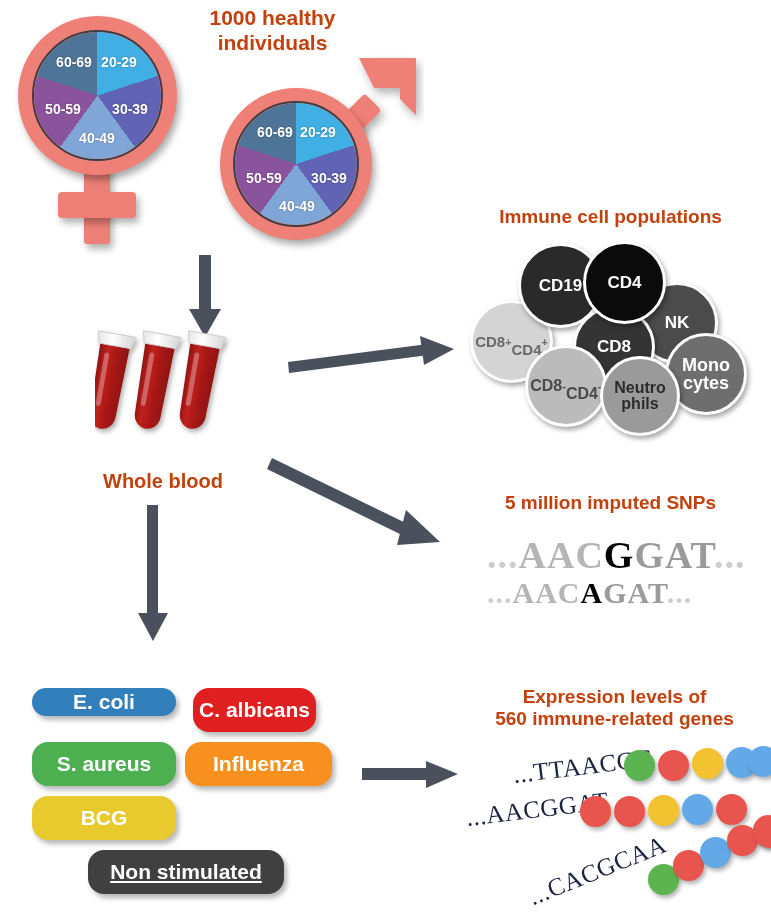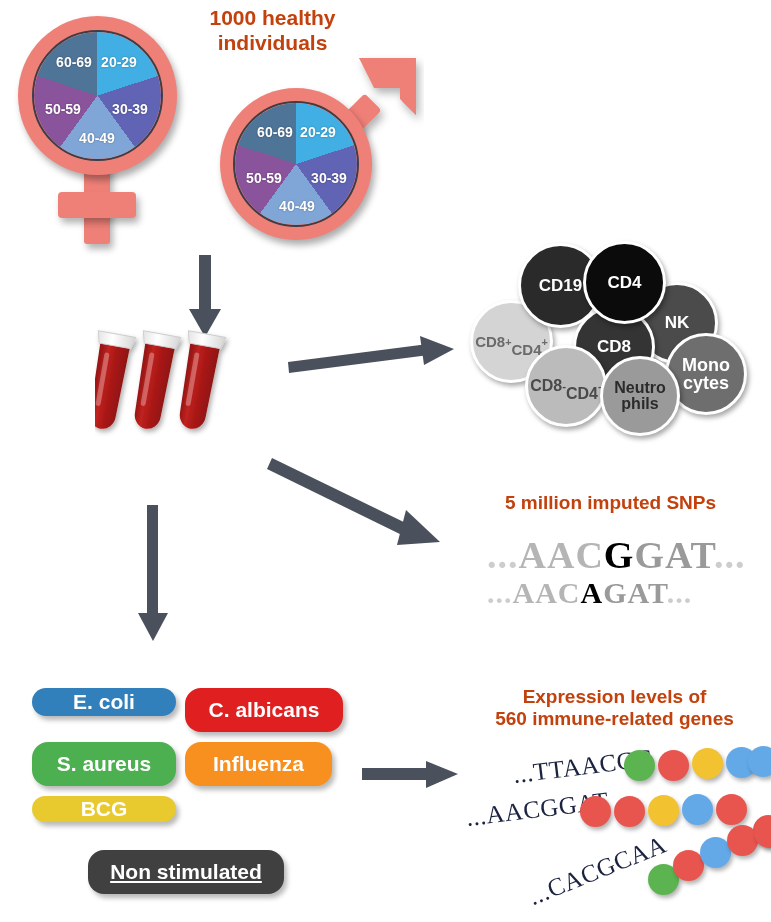--- a/index.html
+++ b/index.html
@@ -232,21 +232,23 @@
         <rect x="57" y="26" width="5" height="54" rx="2.5" fill="#ffffff" opacity="0.30"></rect>
       </g>
       <g transform="rotate(10 111 12)">
         <path d="M 96 14 L 126 14 L 124 88 A 13 14 0 0 1 98 88 Z" fill="url(#bloodgrad)"></path>
         <path d="M 92 6 L 130 6 L 127 18 L 95 18 Z" fill="url(#glassgrad)" stroke="#cfcfcf" stroke-width="1"></path>
         <rect x="102" y="26" width="5" height="54" rx="2.5" fill="#ffffff" opacity="0.30"></rect>
       </g>
     </g>
   </svg>
 
-
+  <div class="heading abs" style="left:83px;top:470px;width:160px;font-size:20px;">Whole blood</div>
+
+  <div class="heading abs" style="left:450px;top:206px;width:321px;font-size:19px;">Immune cell populations</div>
 
   <div class="abs" style="left:460px;top:240px;width:311px;height:180px;">
 
     <div class="cell" style="left:10px;top:60px;width:83px;height:83px;background:#D4D4D4;color:#6A6A6A;font-size:15px;z-index:1;">CD8<sup>+</sup><br>CD4<sup>+</sup></div>
 
     <div class="cell" style="left:176px;top:42px;width:82px;height:82px;background:#4B4B4B;color:#FFFFFF;font-size:17px;z-index:2;">NK</div>
 
     <div class="cell" style="left:58px;top:3px;width:85px;height:85px;background:#2A2A2A;color:#ffffff;font-size:17px;z-index:3;">CD19</div>
 
     <div class="cell" style="left:123px;top:1px;width:83px;height:83px;background:#0B0B0B;color:#FFFFFF;font-size:17px;z-index:5;">CD4</div>
@@ -264,26 +266,26 @@
 
   <div class="snp-line" style="left:487px;top:533px;font-size:38px;">
     <span class="dots">...</span><span>AAC</span><span class="hi">G</span><span class="mid">GAT</span><span class="dots">...</span>
   </div>
 
   <div class="snp-line" style="left:487px;top:576px;font-size:30px;">
     <span class="dots">...</span><span>AAC</span><span class="hi">A</span><span class="mid">GAT</span><span class="dots">...</span>
   </div>
 
   <div class="pill" style="left:32px;top:688px;width:144px;height:28px;background:#3180BC;font-size:21px;">E. coli</div>
-  <div class="pill" style="left:185px;top:688px;width:158px;height:44px;background:#E02020;font-size:21px;">C. albicans</div>
+  <div class="pill" style="left:193px;top:688px;width:123px;height:44px;background:#E02020;font-size:21px;">C. albicans</div>
 
   <div class="pill" style="left:32px;top:742px;width:144px;height:44px;background:#4CAF50;font-size:21px;">S. aureus</div>
   <div class="pill" style="left:185px;top:742px;width:147px;height:44px;background:#F7901E;font-size:21px;">Influenza</div>
 
-  <div class="pill" style="left:32px;top:796px;width:144px;height:26px;background:#E8C92E;font-size:21px;">BCG</div>
+  <div class="pill" style="left:32px;top:796px;width:144px;height:44px;background:#E8C92E;font-size:21px;">BCG</div>
 
   <div class="pill" style="left:88px;top:850px;width:196px;height:44px;background:#404040;font-size:21px;text-decoration:underline;">Non stimulated</div>
 
   <div class="heading abs" style="left:458px;top:686px;width:313px;font-size:19px;">Expression levels of
 560 immune-related genes</div>
 
   <div class="abs" style="left:430px;top:745px;width:341px;height:177px;">
 
     <div class="strand" style="left:0;top:0;width:341px;height:60px;">
       <div class="strand-text" style="left:85px;top:30px;font-size:25px;transform:rotate(-7deg) translateY(-50%);">...TTAACGG</div>

